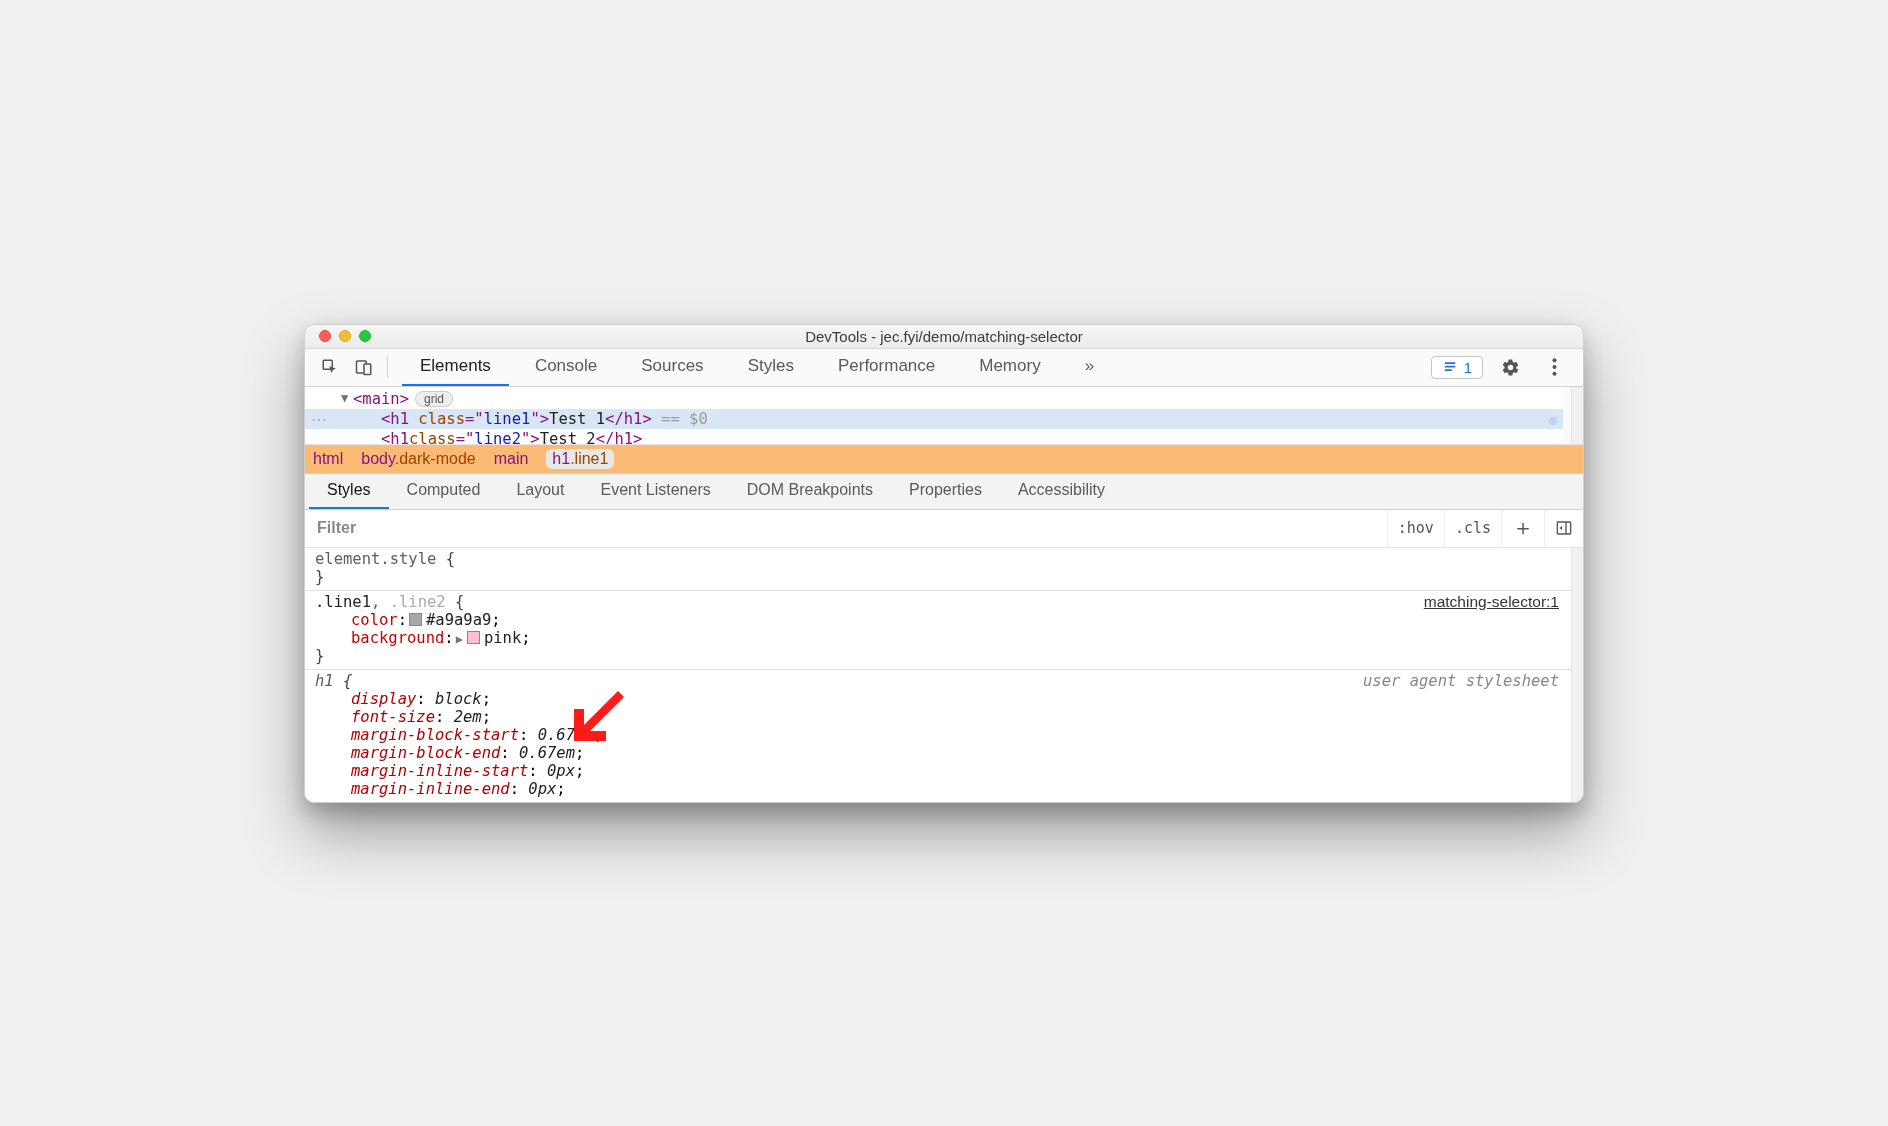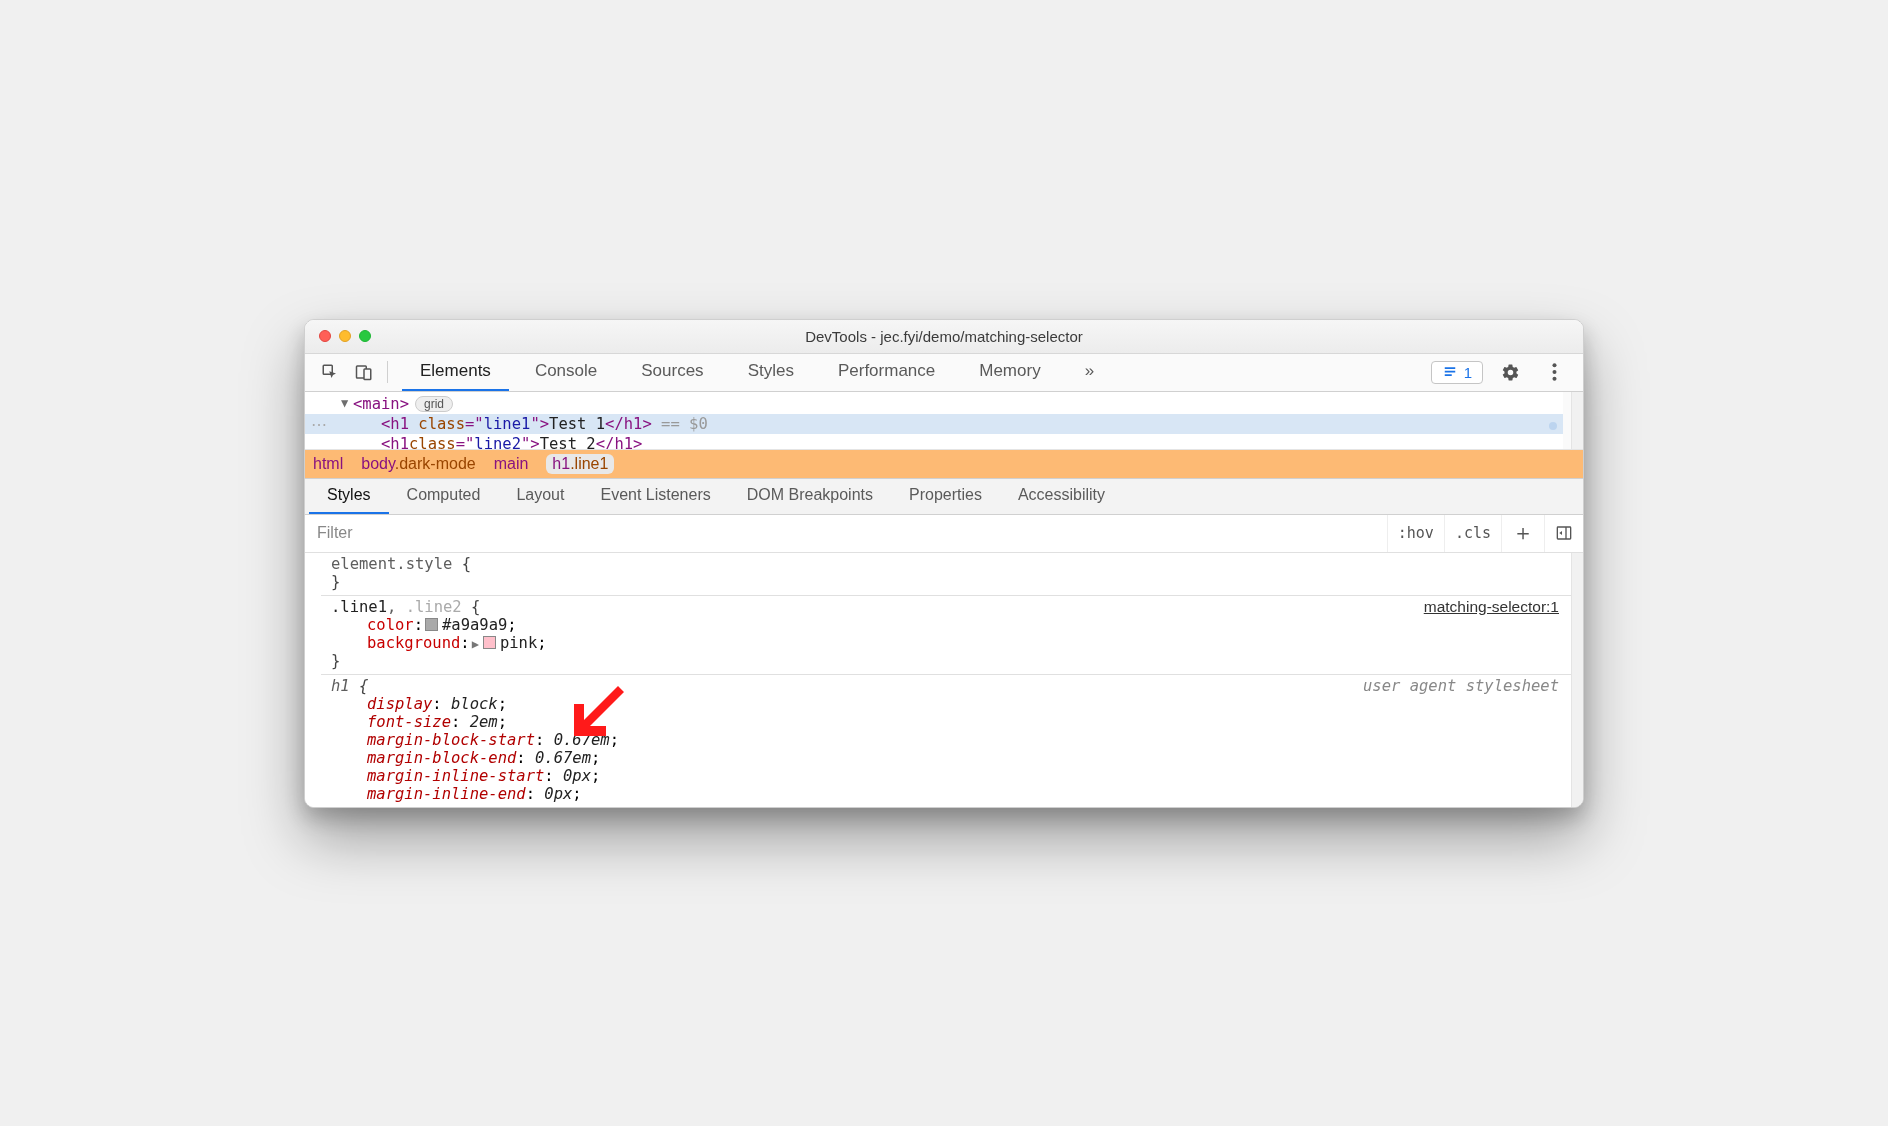--- a/index.html
+++ b/index.html
@@ -16,21 +16,21 @@
     width: 1280px;
     background: #fff;
     border-radius: 10px;
     border: 1px solid #cfcfcf;
     box-shadow: 0 30px 60px rgba(0,0,0,0.35), 0 10px 20px rgba(0,0,0,0.2);
     overflow: hidden;
     position: relative;
   }
   
   .titlebar {
-    height: 34px;
+    height: 24px;
     background: linear-gradient(#f6f6f6, #ececec);
     border-bottom: 1px solid #d7d7d7;
     display: flex;
     align-items: center;
     position: relative;
   }
   .traffic {
     display: flex;
     gap: 8px;
     padding-left: 14px;
@@ -224,40 +224,40 @@
     height: 38px;
     background: #fff;
   }
   .filter-input {
     flex: 1;
     border: none;
     font-size: 16px;
     padding: 0 12px;
     color: #333;
     outline: none;
+    font-weight: bold;
   }
   .filter-input::placeholder { color: #888; }
   .filter-btn {
     padding: 0 10px;
     color: #555;
     font-size: 15px;
     cursor: pointer;
     height: 100%;
     display: flex;
     align-items: center;
     border-left: 1px solid #eee;
   }
   .filter-btn.mono { font-family: Menlo, monospace; }
   
   .styles-body {
     font-family: Menlo, Consolas, monospace;
     font-size: 15.5px;
     background: #fff;
     position: relative;
-    padding-left: 16px;
   }
   .rule-block {
     padding: 2px 10px 4px 10px;
     border-bottom: 1px solid #e0e0e0;
     position: relative;
   }
   .rule-block.no-border { border-bottom: none; }
   .selector { color: #5e5e5e; }
   .selector .matched { color: #222; }
   .selector .unmatched { color: #aaa; }

